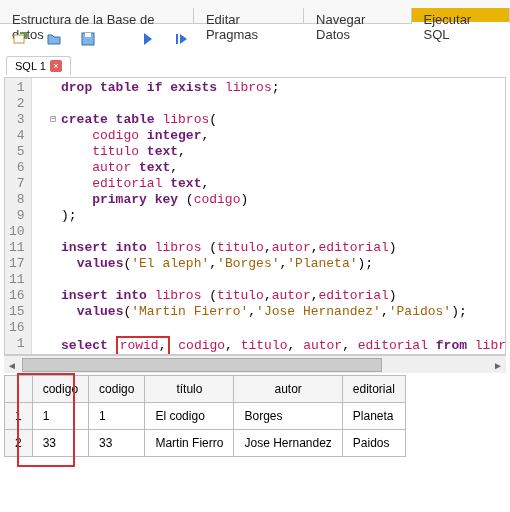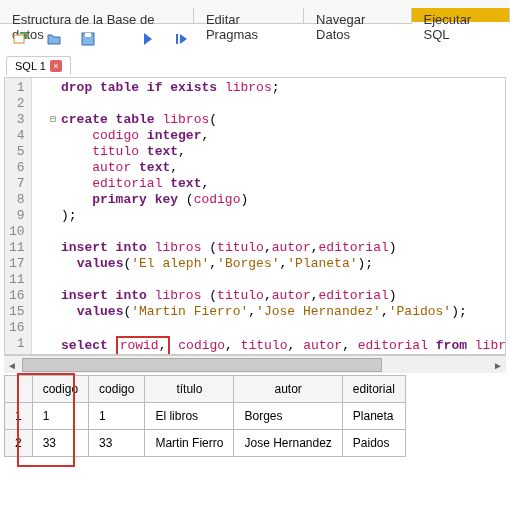--- a/index.html
+++ b/index.html
@@ -155,21 +155,21 @@
           <th>título</th>
           <th>autor</th>
           <th>editorial</th>
         </tr>
       </thead>
     <tbody>
         <tr>
           <td class="rownum">1</td>
           <td>1</td>
           <td>1</td>
-          <td>El libros</td>
+          <td>El codigo</td>
           <td>Borges</td>
           <td>Planeta</td>
         </tr>
         <tr>
           <td class="rownum">2</td>
           <td>33</td>
           <td>33</td>
           <td>Martin Fierro</td>
           <td>Jose Hernandez</td>
           <td>Paidos</td>

